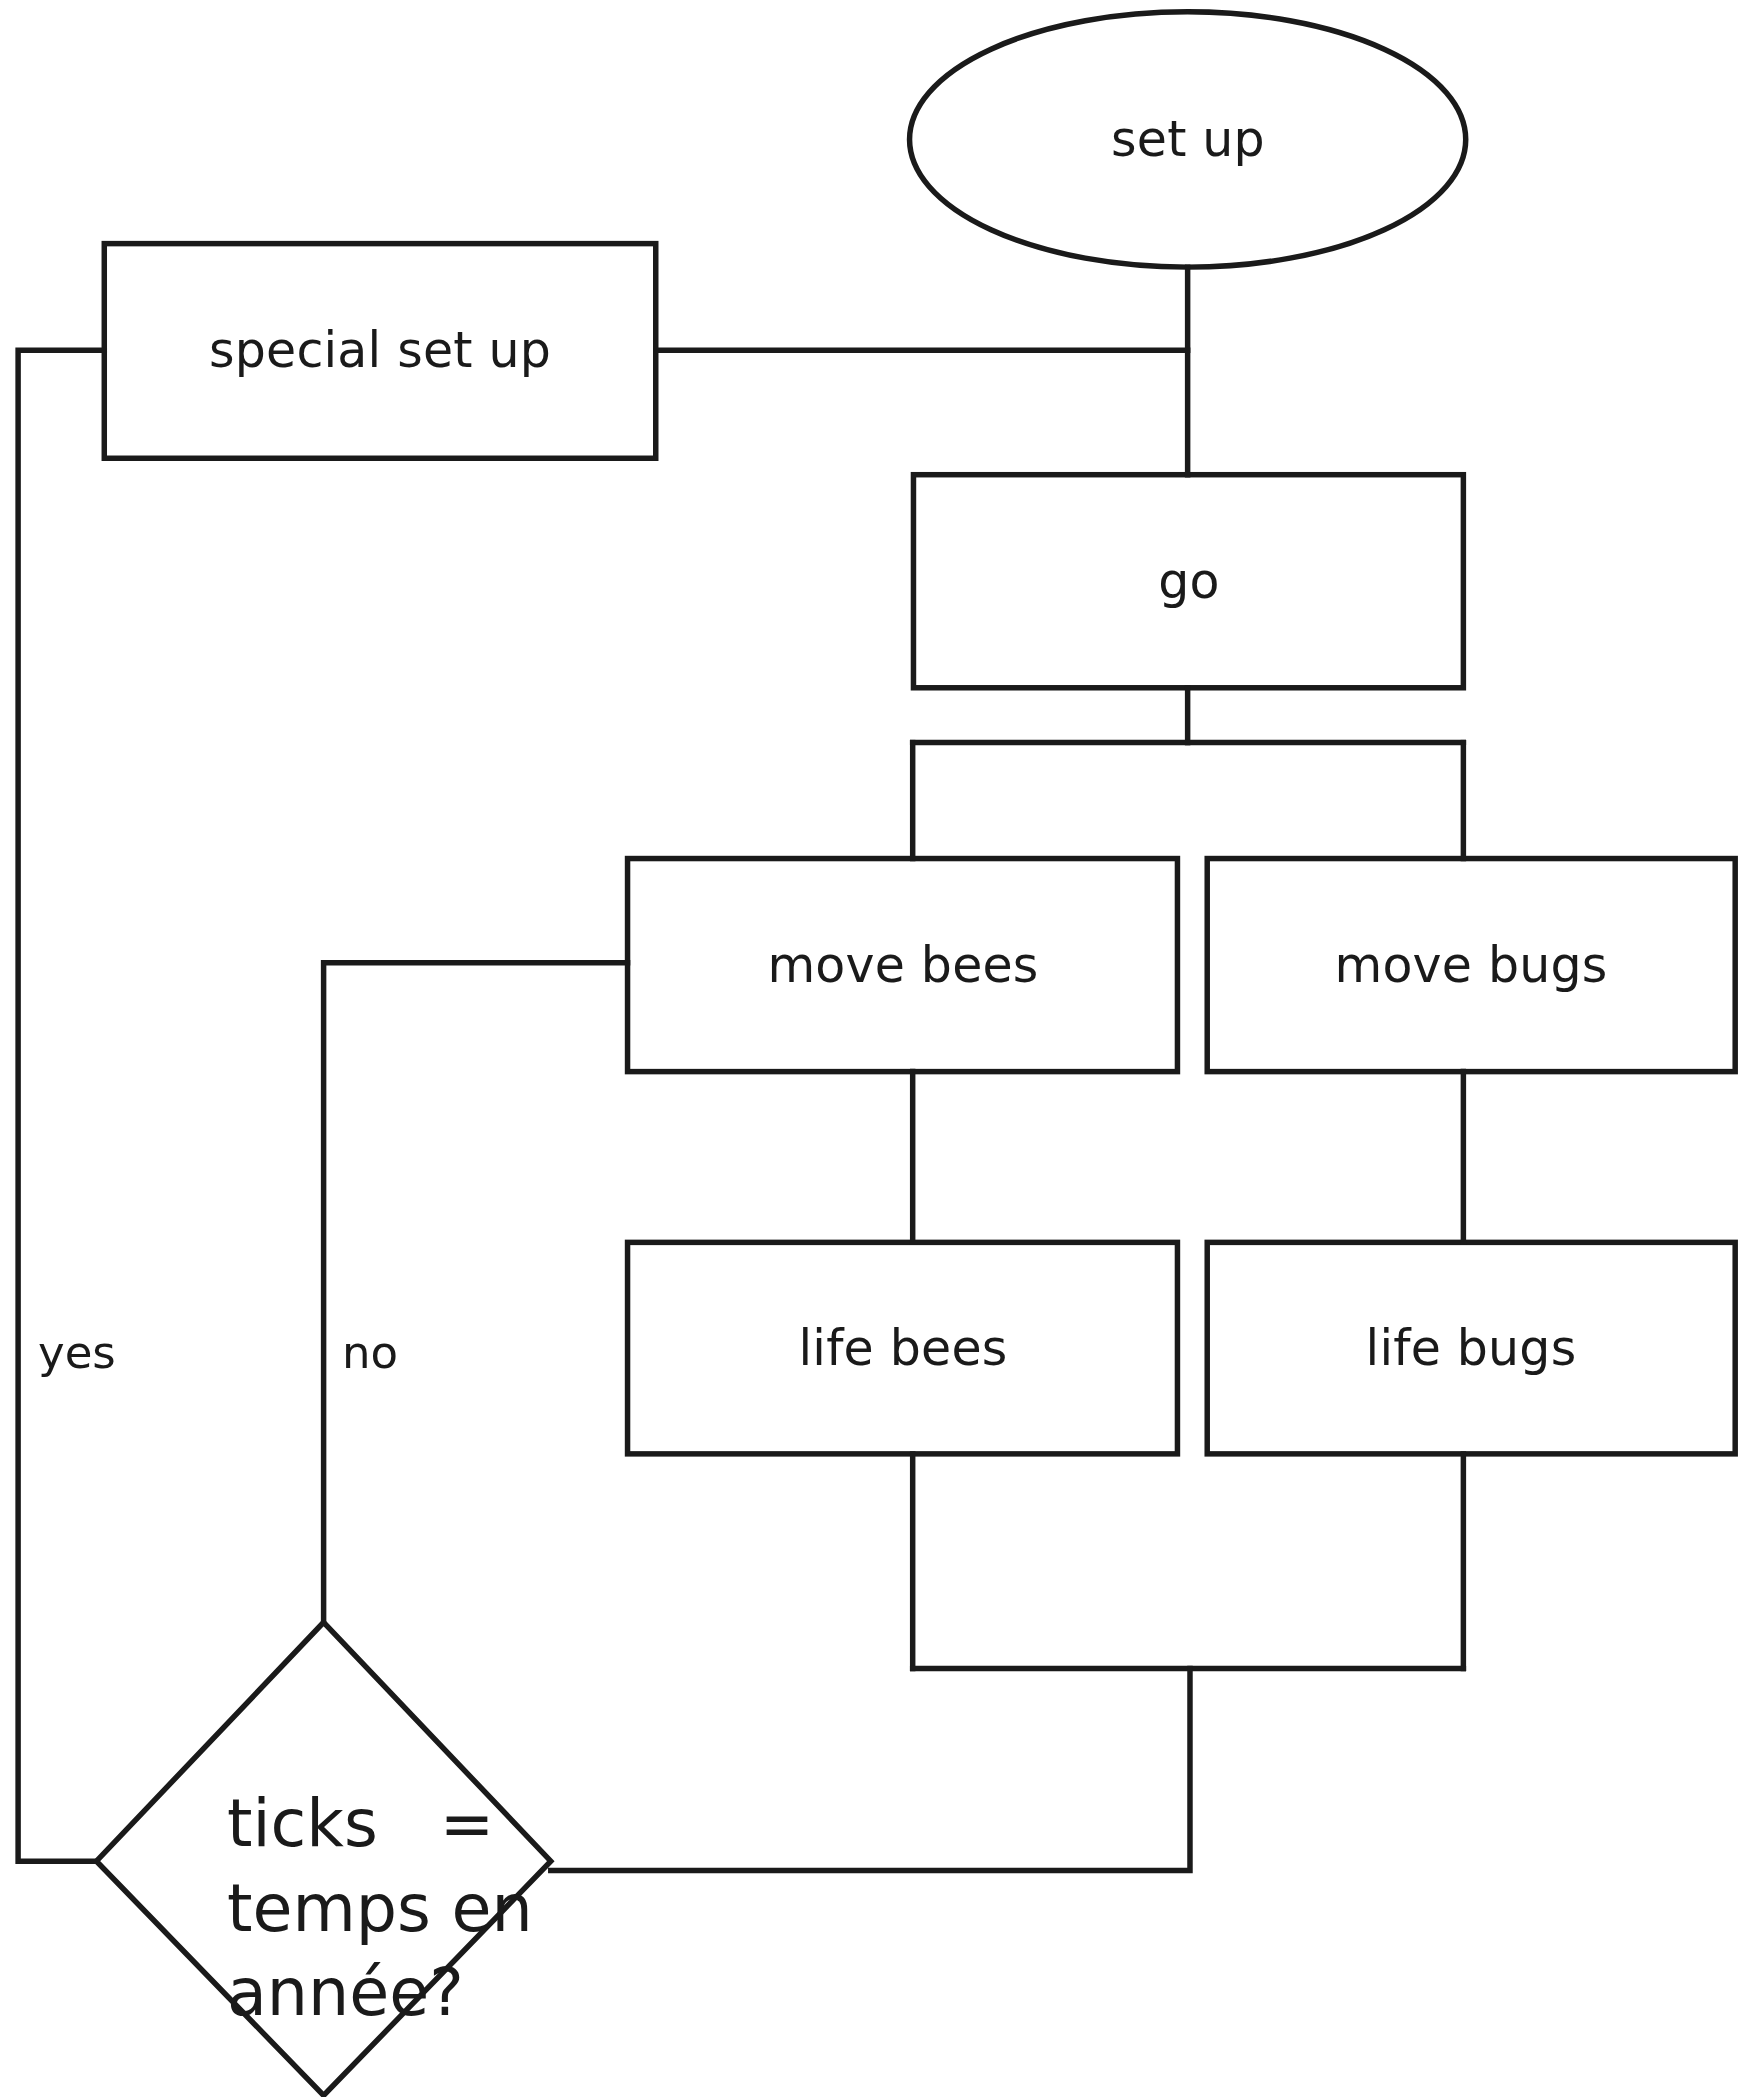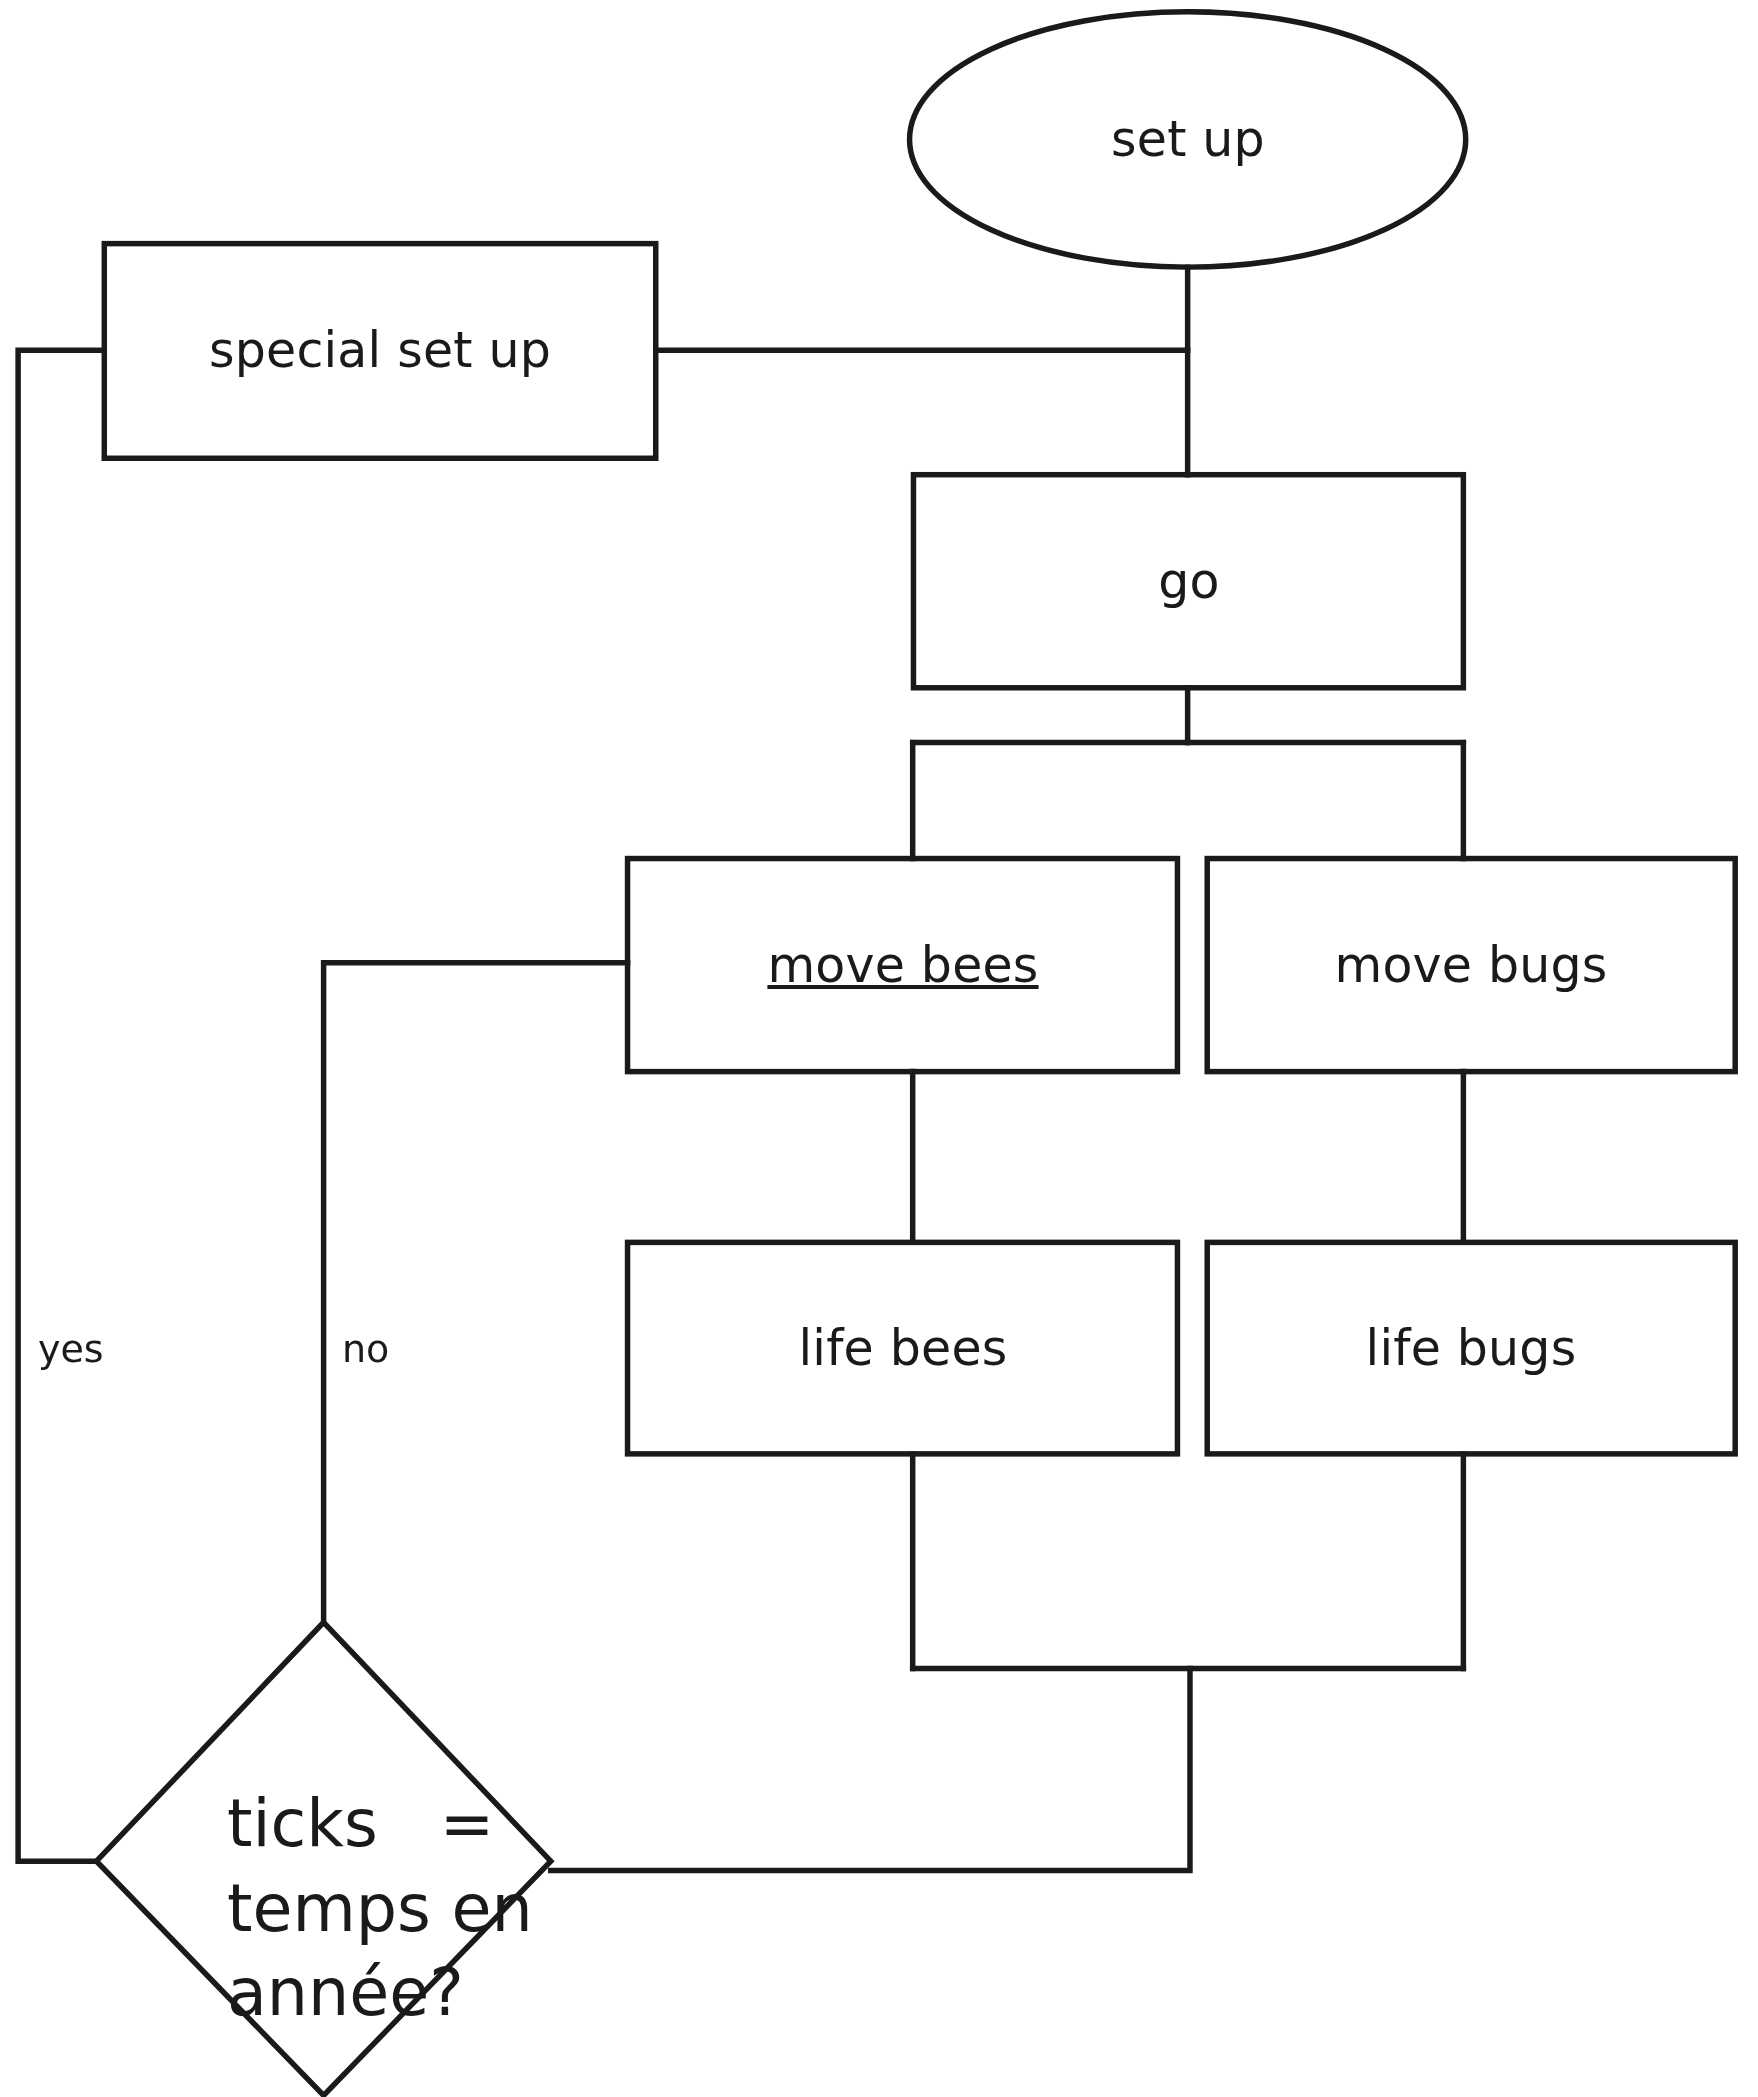--- a/index.html
+++ b/index.html
@@ -34,21 +34,21 @@
     color: #1a1a1a;
     font-size: 49px;
     line-height: 1.18;
     letter-spacing: 0.2px;
     white-space: pre;
     pointer-events: none;
   }
   .edge-label {
     position: absolute;
     color: #1a1a1a;
-    font-size: 38px;
+    font-size: 45px;
     line-height: 1;
     white-space: pre;
   }
   .diamond-label {
     position: absolute;
     color: #1a1a1a;
     font-size: 65px;
     line-height: 1.30;
     text-align: left;
     white-space: pre;
@@ -111,21 +111,21 @@
   </div>
 
   <div class="node-label" style="left:104px; top:288px; width:552px; height:125px;">
     <span>special set up</span>
   </div>
 
   <div class="node-label" style="left:914px; top:519px; width:550px; height:125px;text-align:right;">
     <span>go</span>
   </div>
 
-  <div class="node-label" style="left:628px; top:903px; width:550px; height:125px;text-decoration:underline;">
+  <div class="node-label" style="left:628px; top:903px; width:550px; height:125px;">
     <span>move bees</span>
   </div>
 
   <div class="node-label" style="left:1207px; top:903px; width:528px; height:125px;">
     <span>move bugs</span>
   </div>
 
   <div class="node-label" style="left:628px; top:1286px; width:550px; height:125px;justify-content:center;">
     <span>life bees</span>
   </div>

